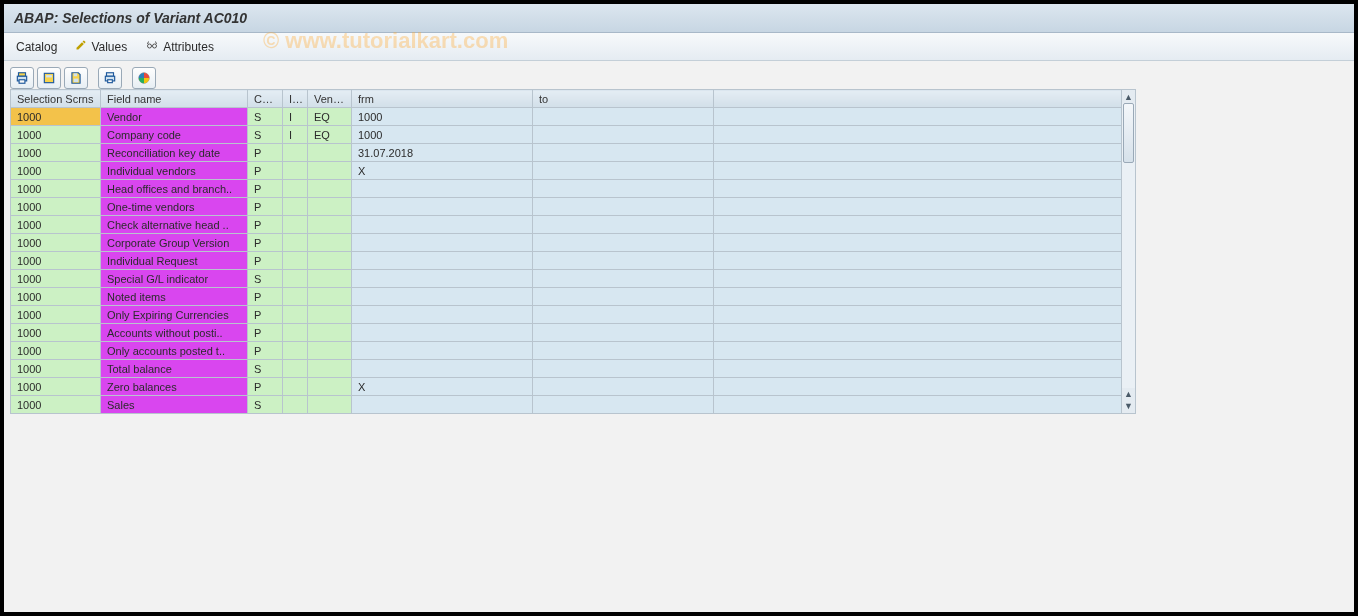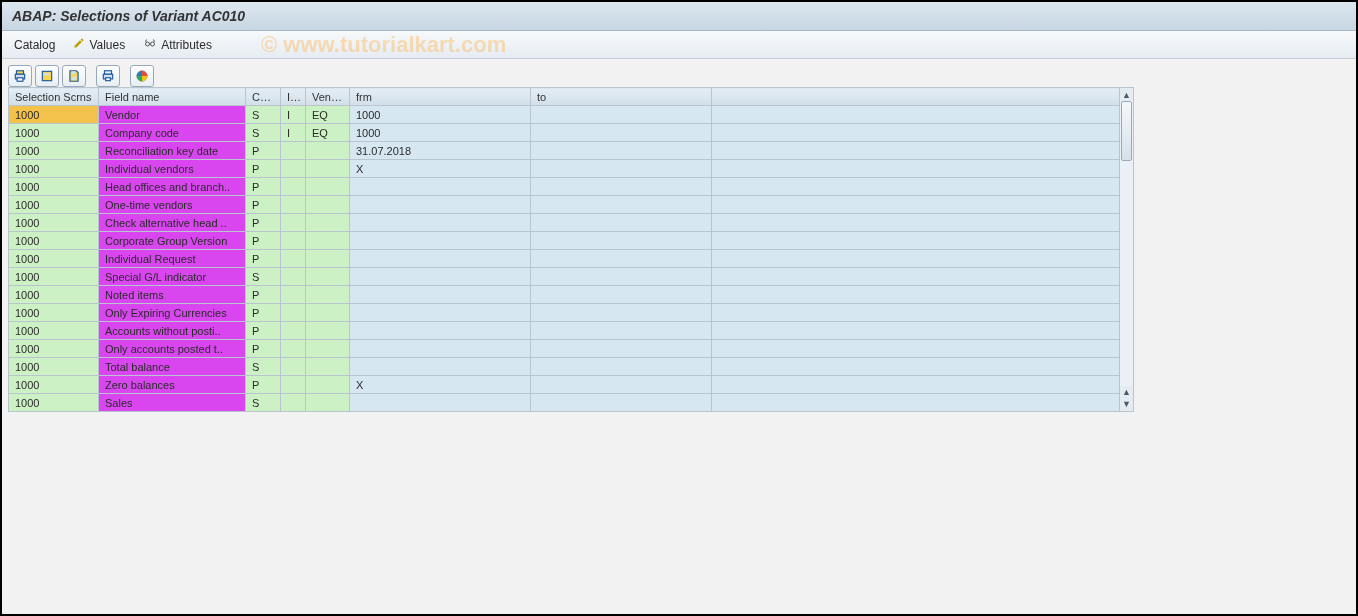--- a/index.html
+++ b/index.html
@@ -10,39 +10,39 @@
     font-family: Arial, sans-serif;
     font-size: 11px;
     background: #f2f2f2;
     color: #2b2b2b;
     overflow: hidden;
     box-sizing: border-box;
   }
   * { box-sizing: border-box; }
 
   .window {
-    border: 2px solid #000000;
+    border: 4px solid #000000;
     width: 1358px;
     height: 616px;
     background: #f2f2f2;
   }
 
   .title-bar {
     background: linear-gradient(#dce6ef, #c7d6e3);
     border-bottom: 1px solid #a8b8c8;
     padding: 6px 10px;
     font-style: italic;
     font-weight: bold;
     font-size: 14px;
     color: #333;
   }
 
   .menu-bar {
     display: flex;
-    align-items: center;
+    align-items: flex-end;
     gap: 18px;
     background: linear-gradient(#f7f9fb, #e5ecf2);
     border-bottom: 1px solid #c4cfd8;
     padding: 6px 12px;
     font-size: 12px;
     position: relative;
   }
   .menu-item { display: flex; align-items: center; gap: 4px; cursor: pointer; }
   .menu-vals svg { color: #bfa000; }
   .menu-attr svg { color: #555; }

